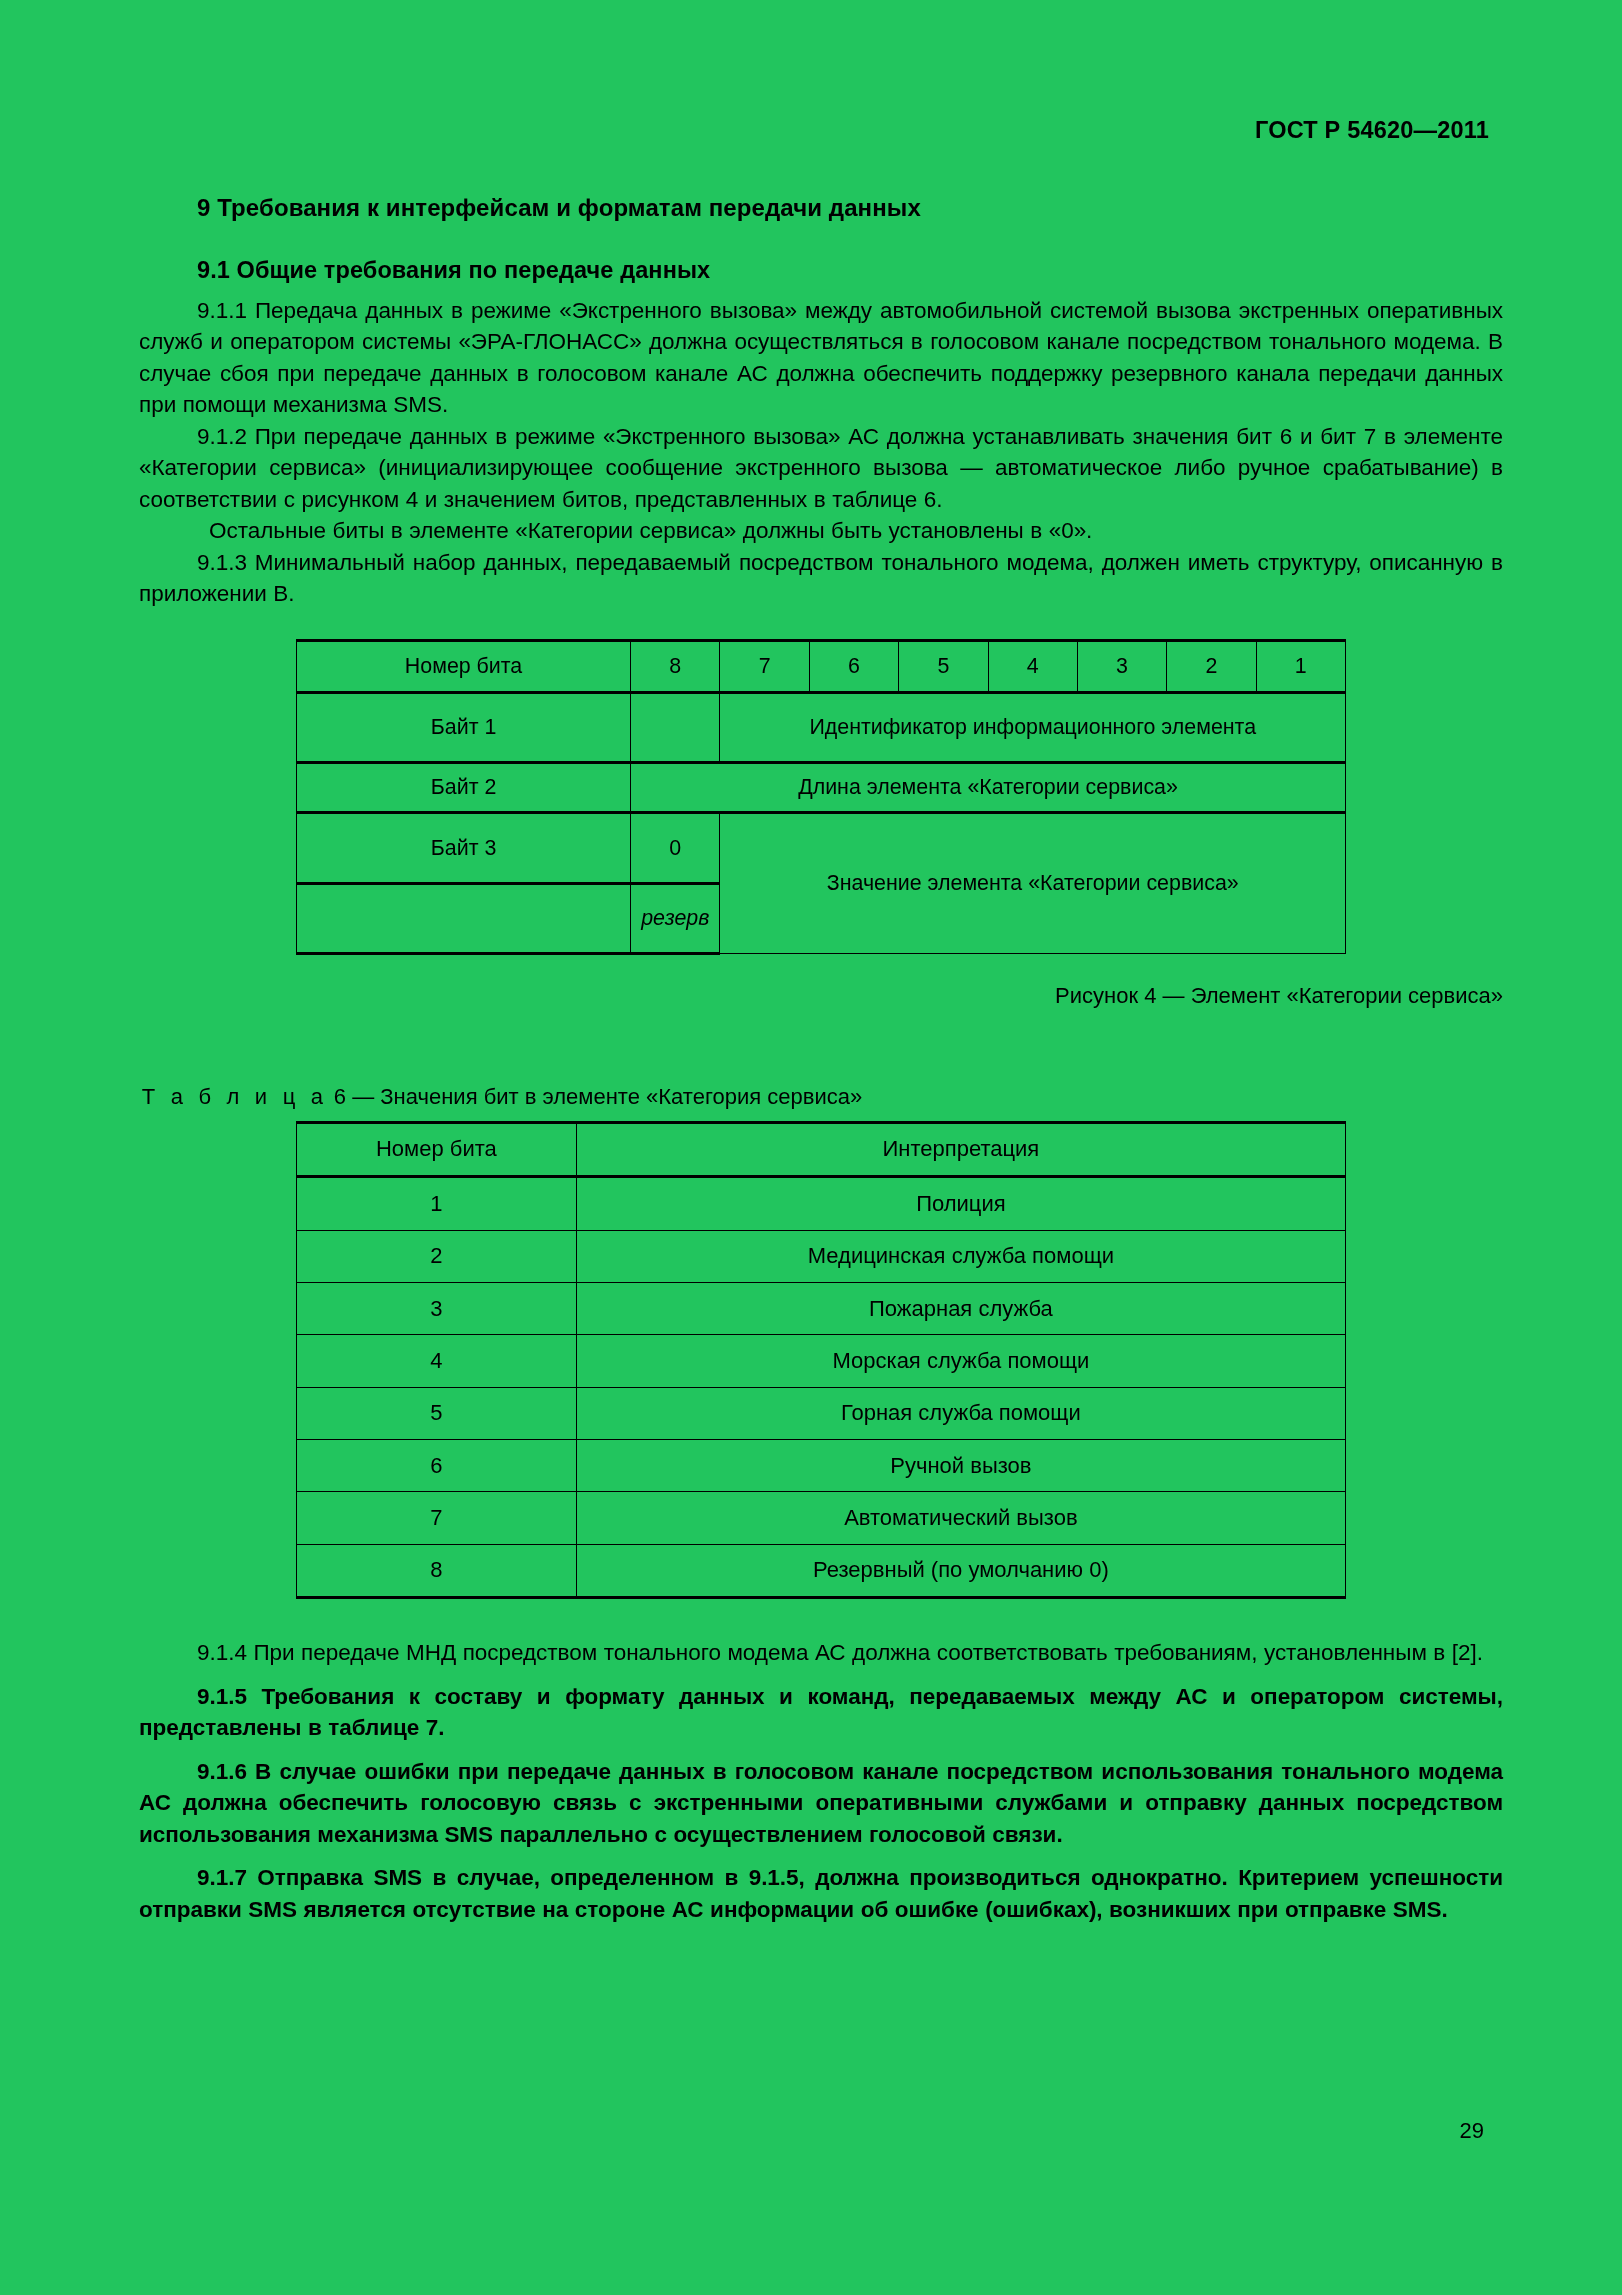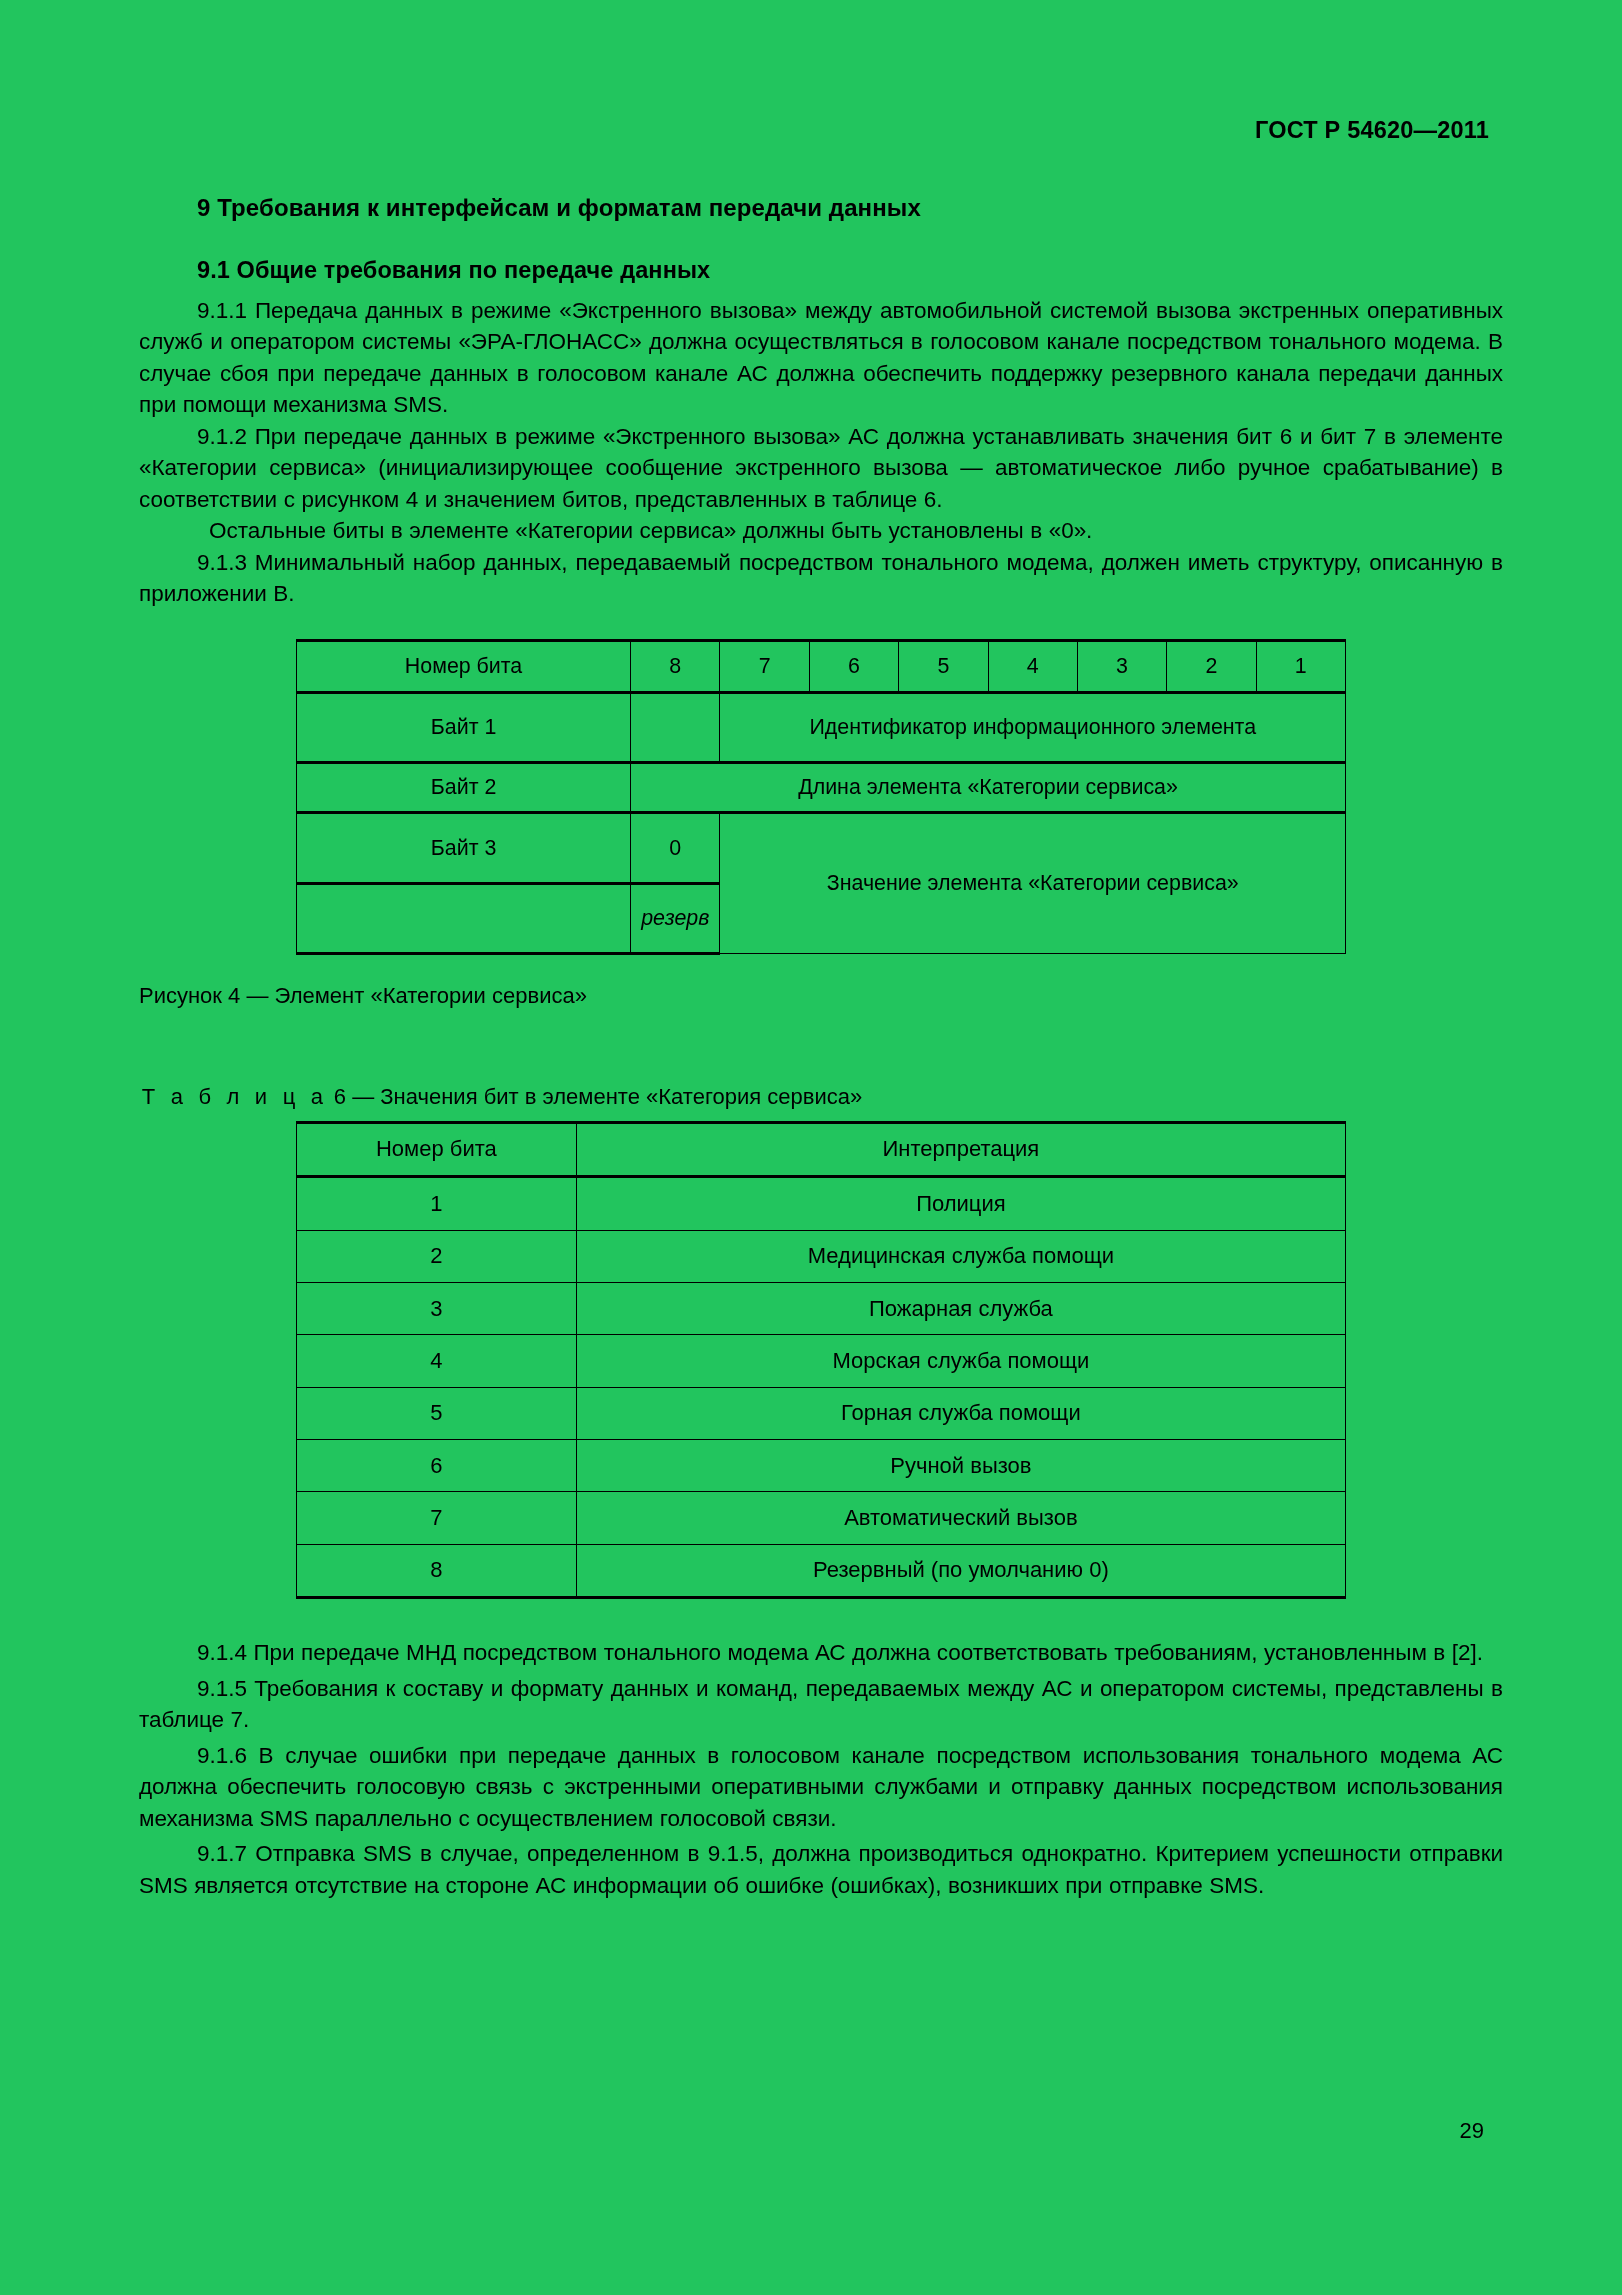--- a/index.html
+++ b/index.html
@@ -84,21 +84,21 @@
     height: 42px;
   }
   table.fig4 tr.hdr td { height: 43px; }
   table.fig4 td.thick-top { border-top-width: 3.4px; }
   table.fig4 td.thick-bottom { border-bottom-width: 3.4px; font-style: italic; }
   table.fig4 td.label-col { width: 249px; }
   table.fig4 td.bit-col { width: 60px; }
   table.fig4 td.wide { text-align: center; }
   table.fig4 td.tall { height: 62px; }
   .fig-caption {
-    text-align: left;
+    text-align: right;
     font-size: 22px;
     margin-top: 28px;
   }
 
   
   .tbl6-title {
     margin-top: 75px;
     font-size: 22px;
     padding-left: 2.7px;
   }
@@ -122,21 +122,21 @@
     font-weight: normal;
     height: 46px;
     padding: 2.7px 5.4px;
   }
   table.tbl6 .col-num { width: 268px; }
   table.tbl6 tr.head td { border-top-width: 3.4px; border-bottom-width: 3.4px; }
   table.tbl6 tr.last td { border-bottom-width: 3.4px; }
 
   
   .tail { margin-top: 38px; }
-  .tail p.body + p.body { margin-top: 4px; }
+  .tail p.body + p.body { margin-top: 12px; font-weight: bold; }
 
   
   .page-number {
     position: absolute;
     right: 139px;
     bottom: 151px;
     font-size: 22px;
   }
 </style>
 </head>

